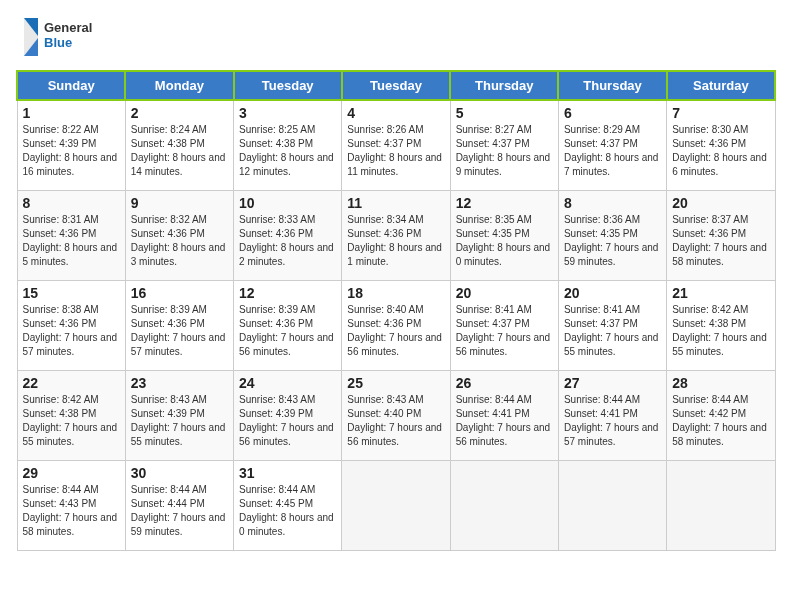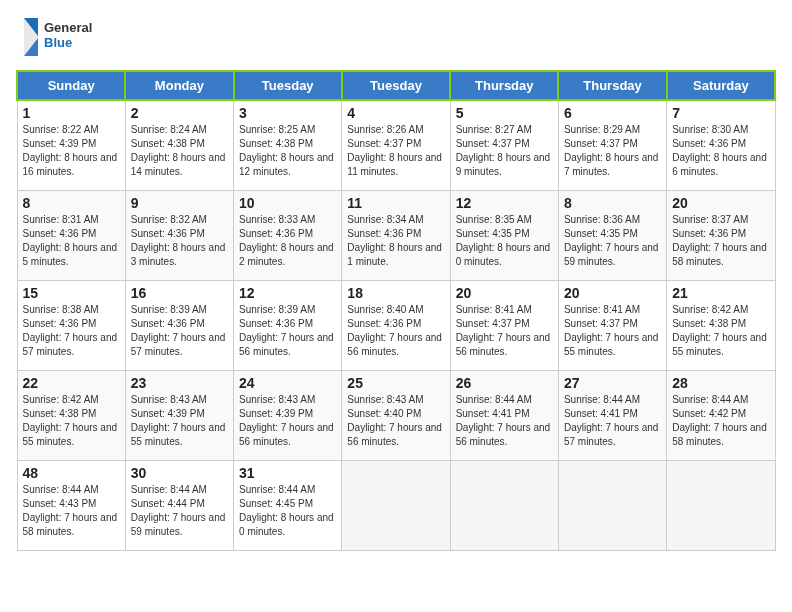--- a/index.html
+++ b/index.html
@@ -334,21 +334,21 @@
           <span class="day-number">28</span>
           <div class="day-info">
             Sunrise: 8:44 AM<br>
             Sunset: 4:42 PM<br>
             Daylight: 7 hours and 58 minutes.
           </div>
         </td>
       </tr>
       <tr>
         <td>
-          <span class="day-number">48</span>
+          <span class="day-number">29</span>
           <div class="day-info">
             Sunrise: 8:44 AM<br>
             Sunset: 4:43 PM<br>
             Daylight: 7 hours and 58 minutes.
           </div>
         </td>
         <td>
           <span class="day-number">30</span>
           <div class="day-info">
             Sunrise: 8:44 AM<br>

